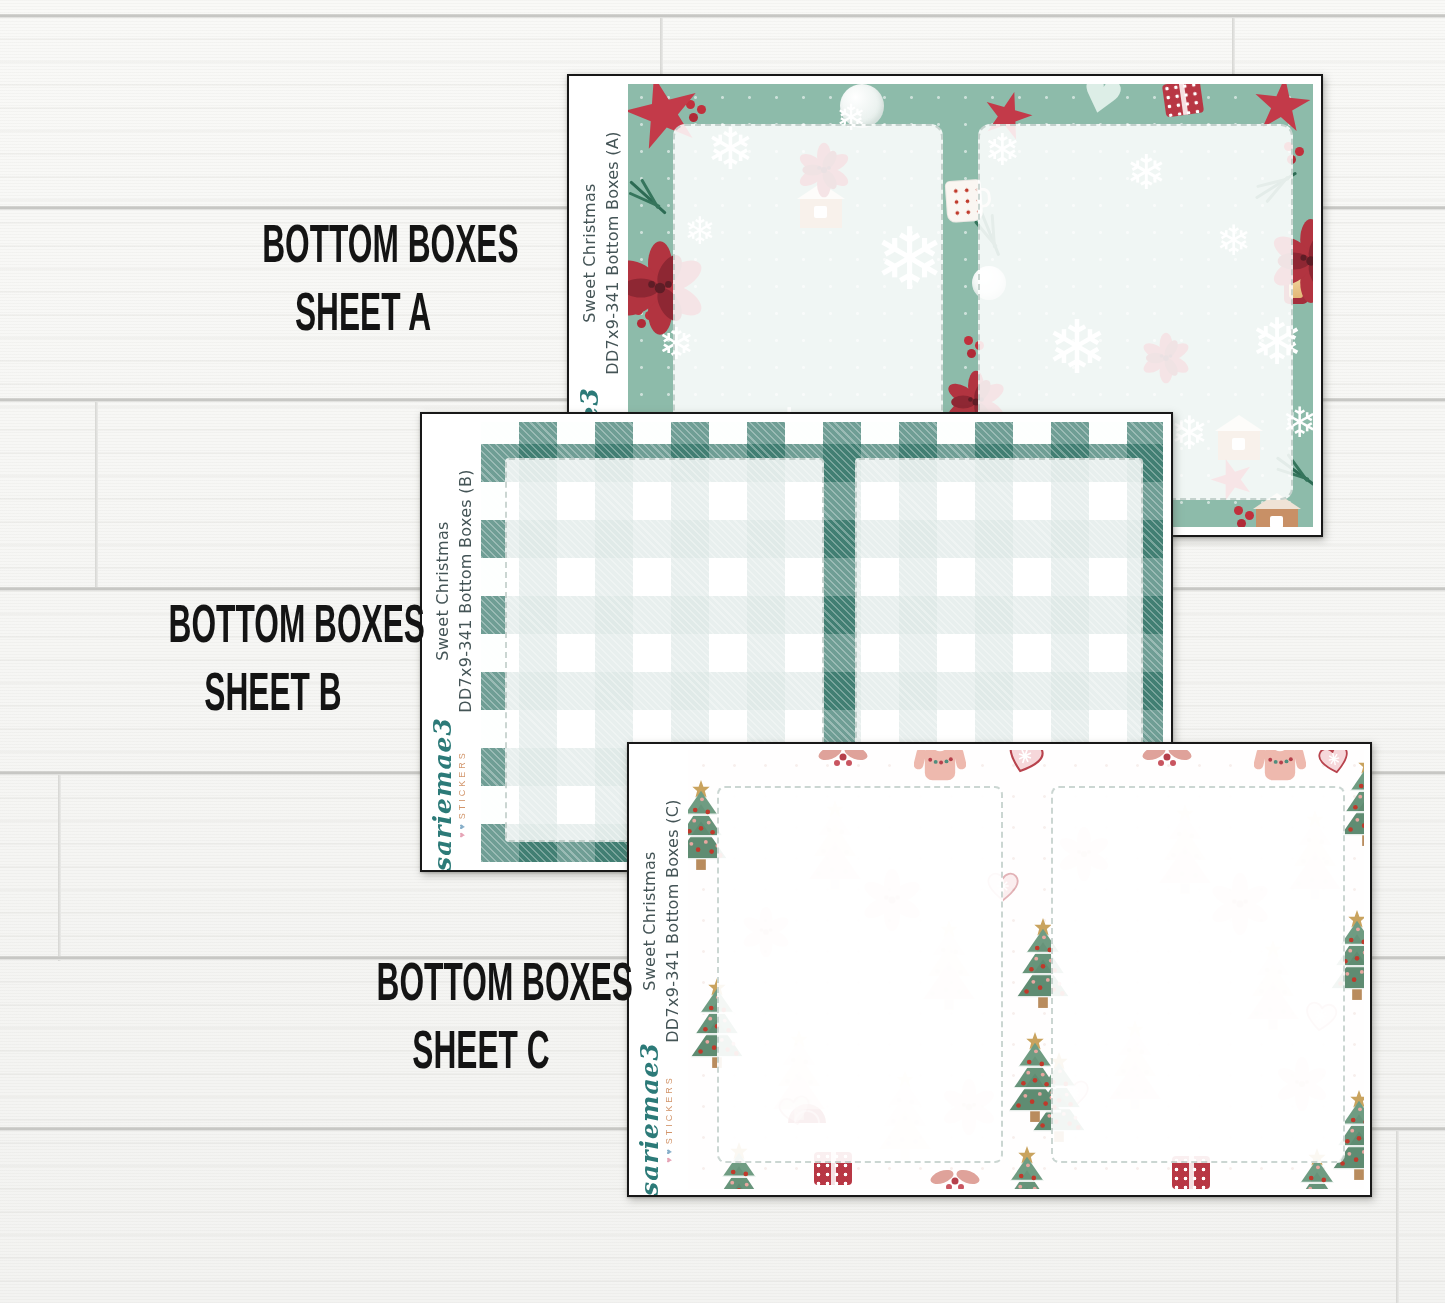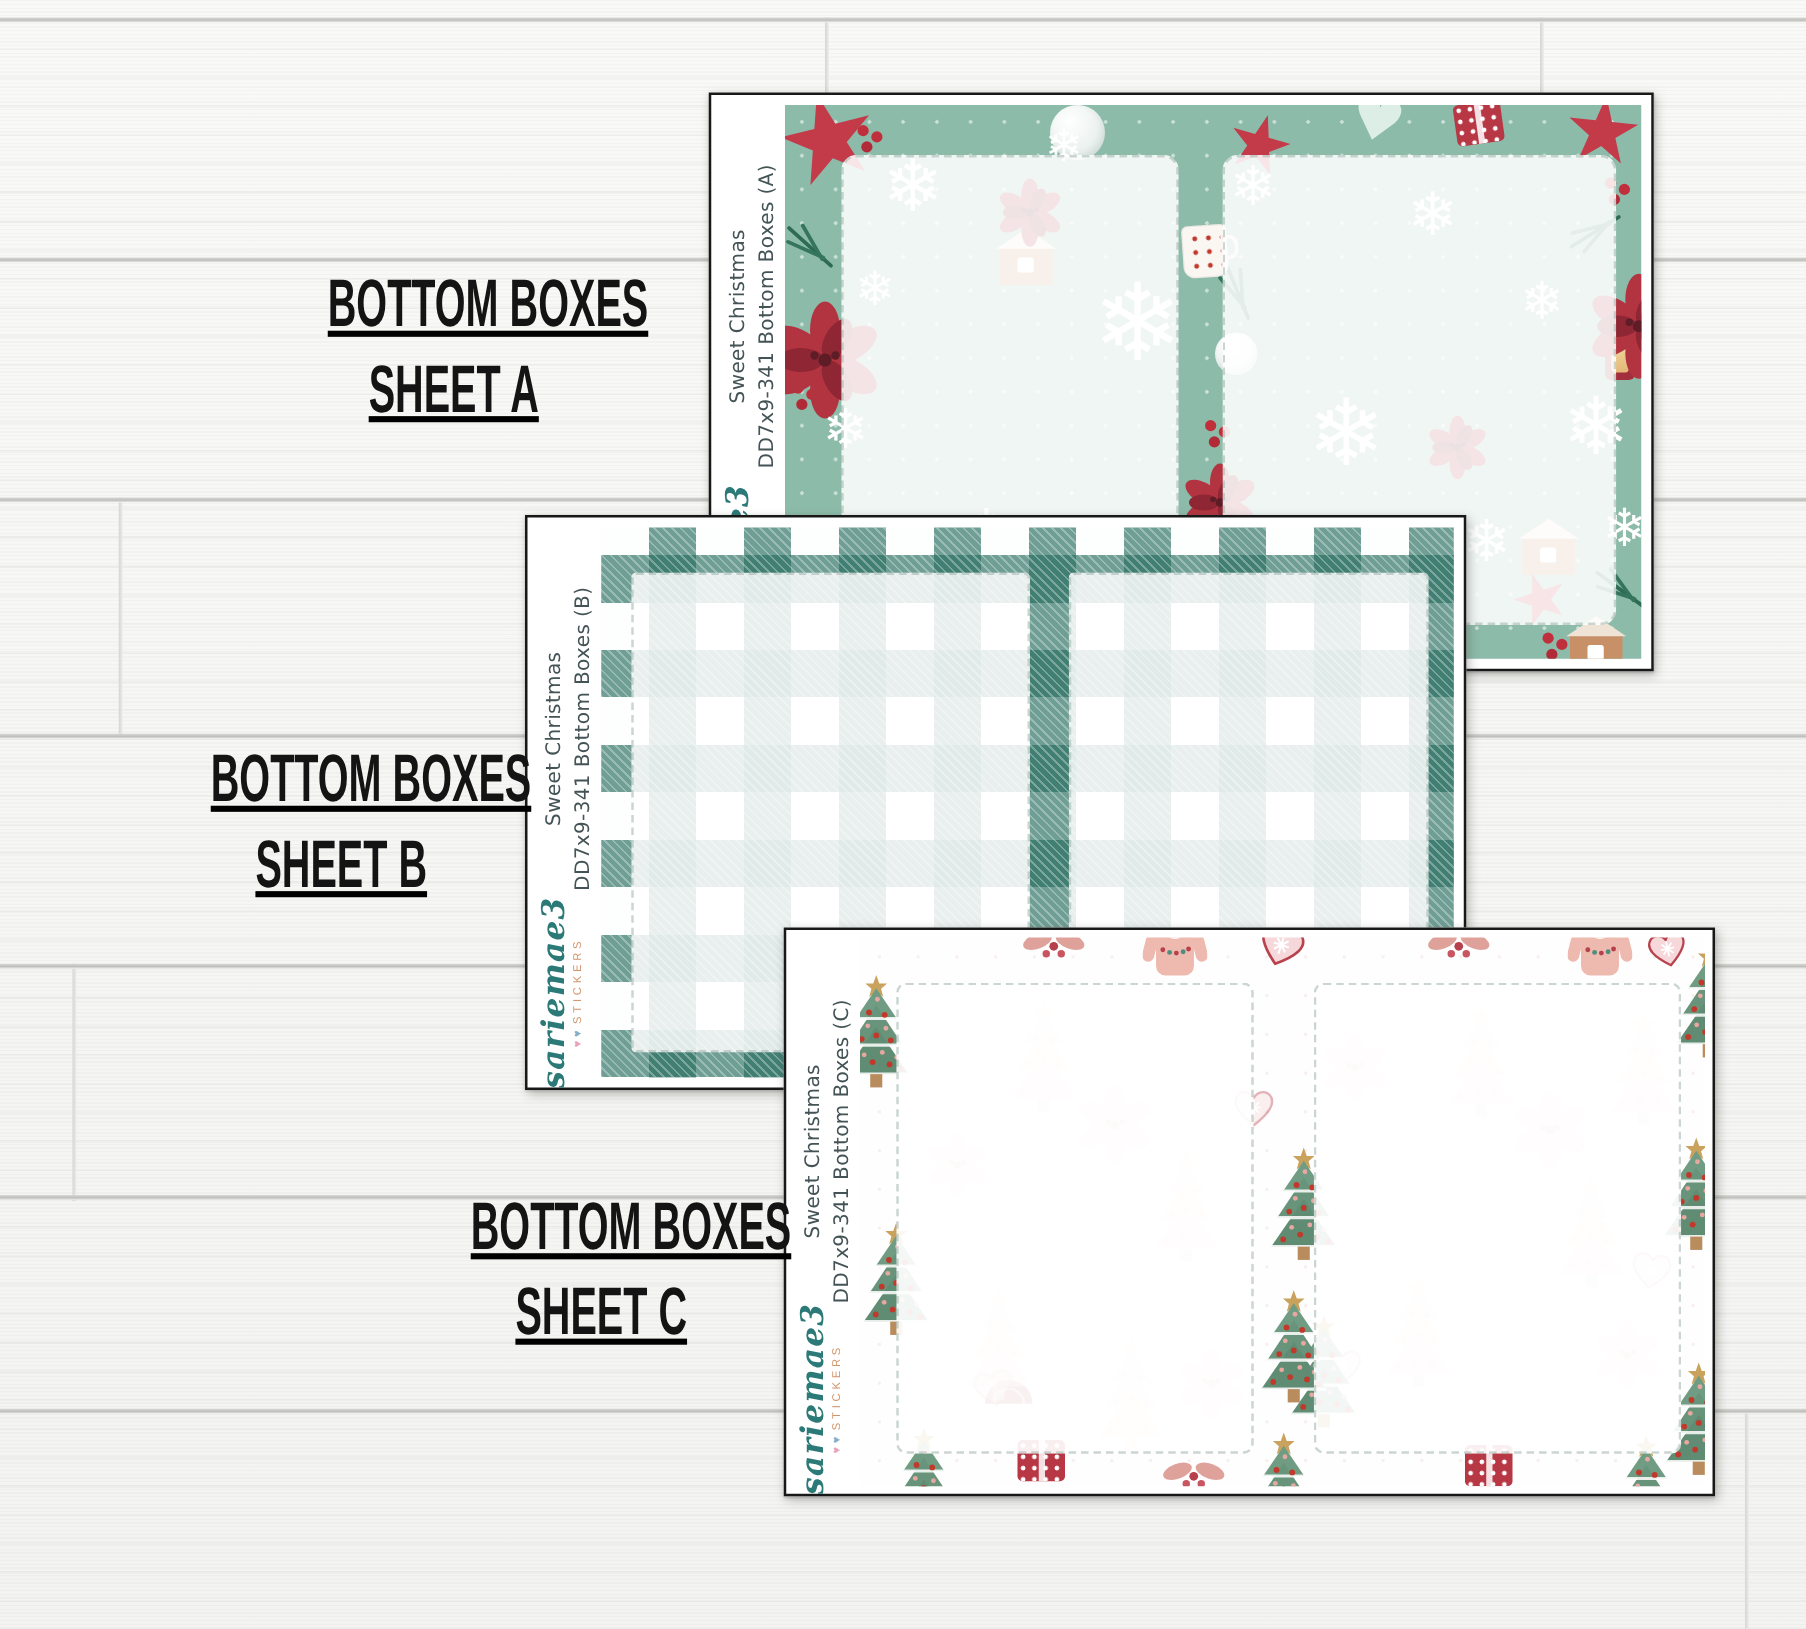--- a/index.html
+++ b/index.html
@@ -10,21 +10,21 @@
       repeating-linear-gradient(0deg, rgba(140,140,132,.05) 0 1px, transparent 1px 3px),
       repeating-linear-gradient(0deg, transparent 0 21px, rgba(160,158,150,.07) 21px 23px),
       linear-gradient(#f9f9f7,#f3f3f1);
   }
   .plank{position:absolute;left:0;right:0;height:4px;
     background:linear-gradient(180deg,#d8d8d5,#bfbfbc 55%,#efefed);}
   .seam{position:absolute;width:3px;background:linear-gradient(90deg,#d5d5d2,#ebebე9);}
   .seam{background:linear-gradient(90deg,#d5d5d2,#ebebe9);}
 
   
-  .plabel{position:absolute;z-index:4;text-decoration:underline;}
+  .plabel{position:absolute;z-index:4;}
   .plabel-in{
     transform:scale(.72,1.22); transform-origin:50% 50%;
     font-family:"Liberation Sans",sans-serif; font-weight:700;
     font-size:44px; line-height:56px; color:#141414;
     text-align:center; white-space:nowrap;
   }
 
   
   .sheet{position:absolute;background:#fff;border:2px solid #181818;
     box-shadow:2px 3px 8px rgba(90,90,85,.4), 0 1px 2px rgba(90,90,85,.3); overflow:hidden;}

